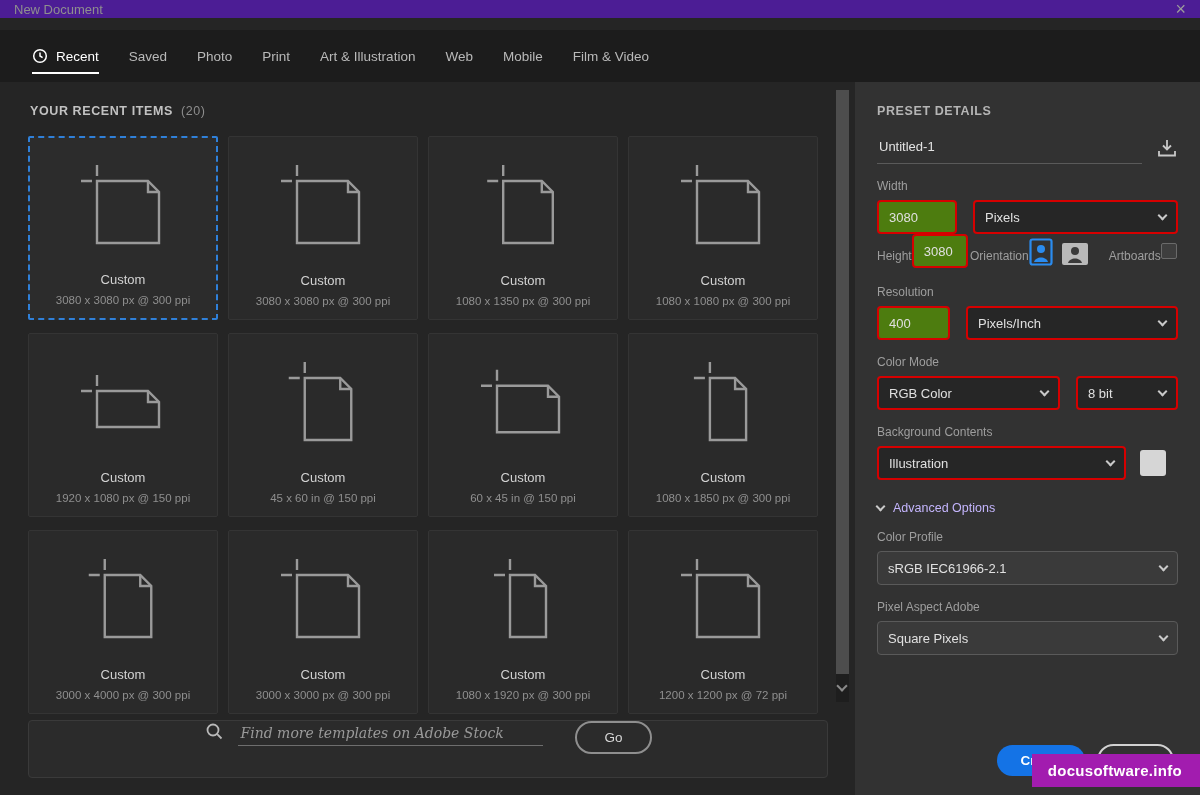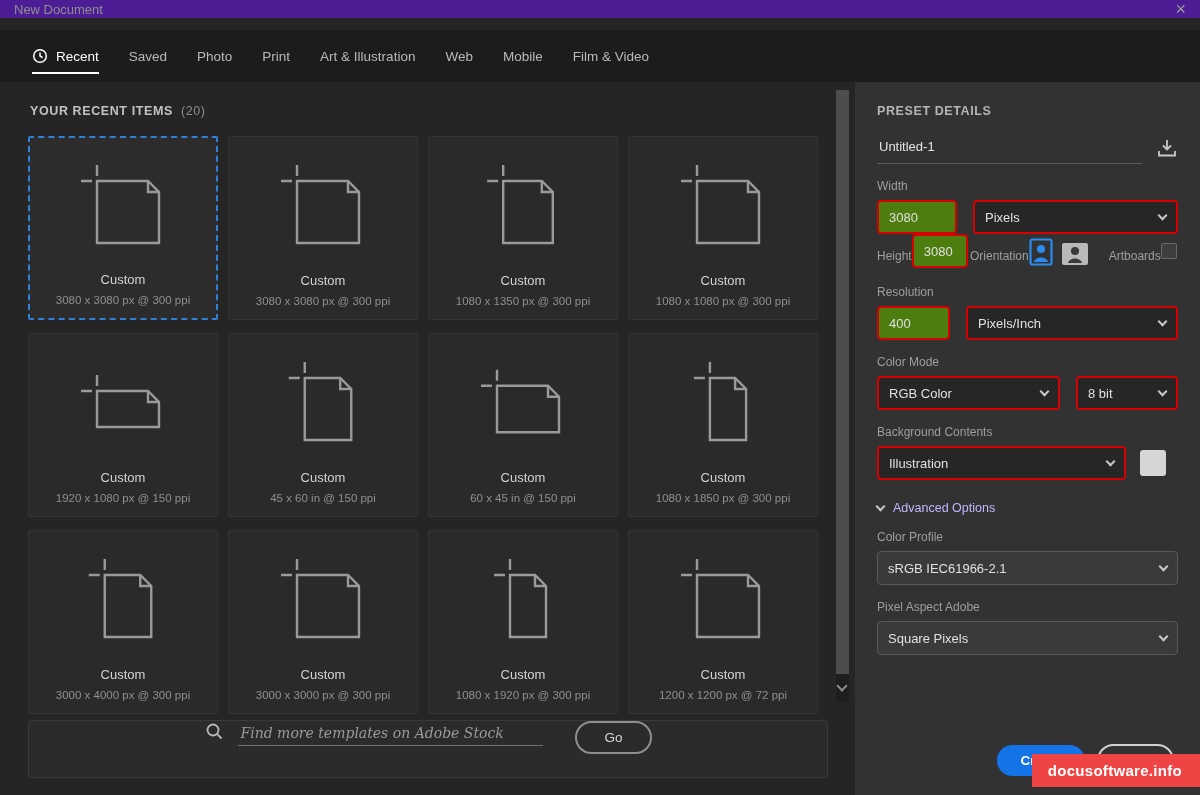--- a/index.html
+++ b/index.html
@@ -85,21 +85,21 @@
   .advanced { display:flex; align-items:center; gap:9px; margin-top:21px; color:#c4b5fd; font-size:12.5px; }
   .adv-chev { display:inline-block; width:7px; height:7px; border-right:2px solid #c9c9c9;
               border-bottom:2px solid #c9c9c9; transform:rotate(45deg); margin-top:-4px; }
 
   .buttons { position:absolute; right:26px; bottom:18px; display:flex; gap:12px; align-items:center; }
   .create-btn { background:#1473e6; color:#ffffff; border:none; border-radius:17px;
                 padding:8px 23px; font-size:13.5px; font-weight:bold; font-family:inherit; }
   .close-btn { background:transparent; color:#ececec; border:2px solid #d2d2d2; border-radius:17px;
                padding:7px 19px; font-size:13.5px; font-family:inherit; }
 
-  .watermark { position:absolute; right:0; bottom:8px; background:#ef4444; color:#ffffff;
+  .watermark { position:absolute; right:0; bottom:8px; background:#a21caf; color:#ffffff;
                font-weight:bold; font-size:15px; padding:8px 18px 8px 16px; z-index:20; letter-spacing:.3px; }
 </style>
 </head>
 <body>
 
 <div class="titlebar">
   <span class="titlebar-title">New Document</span>
   <span class="close-x">×</span>
 </div>
 

